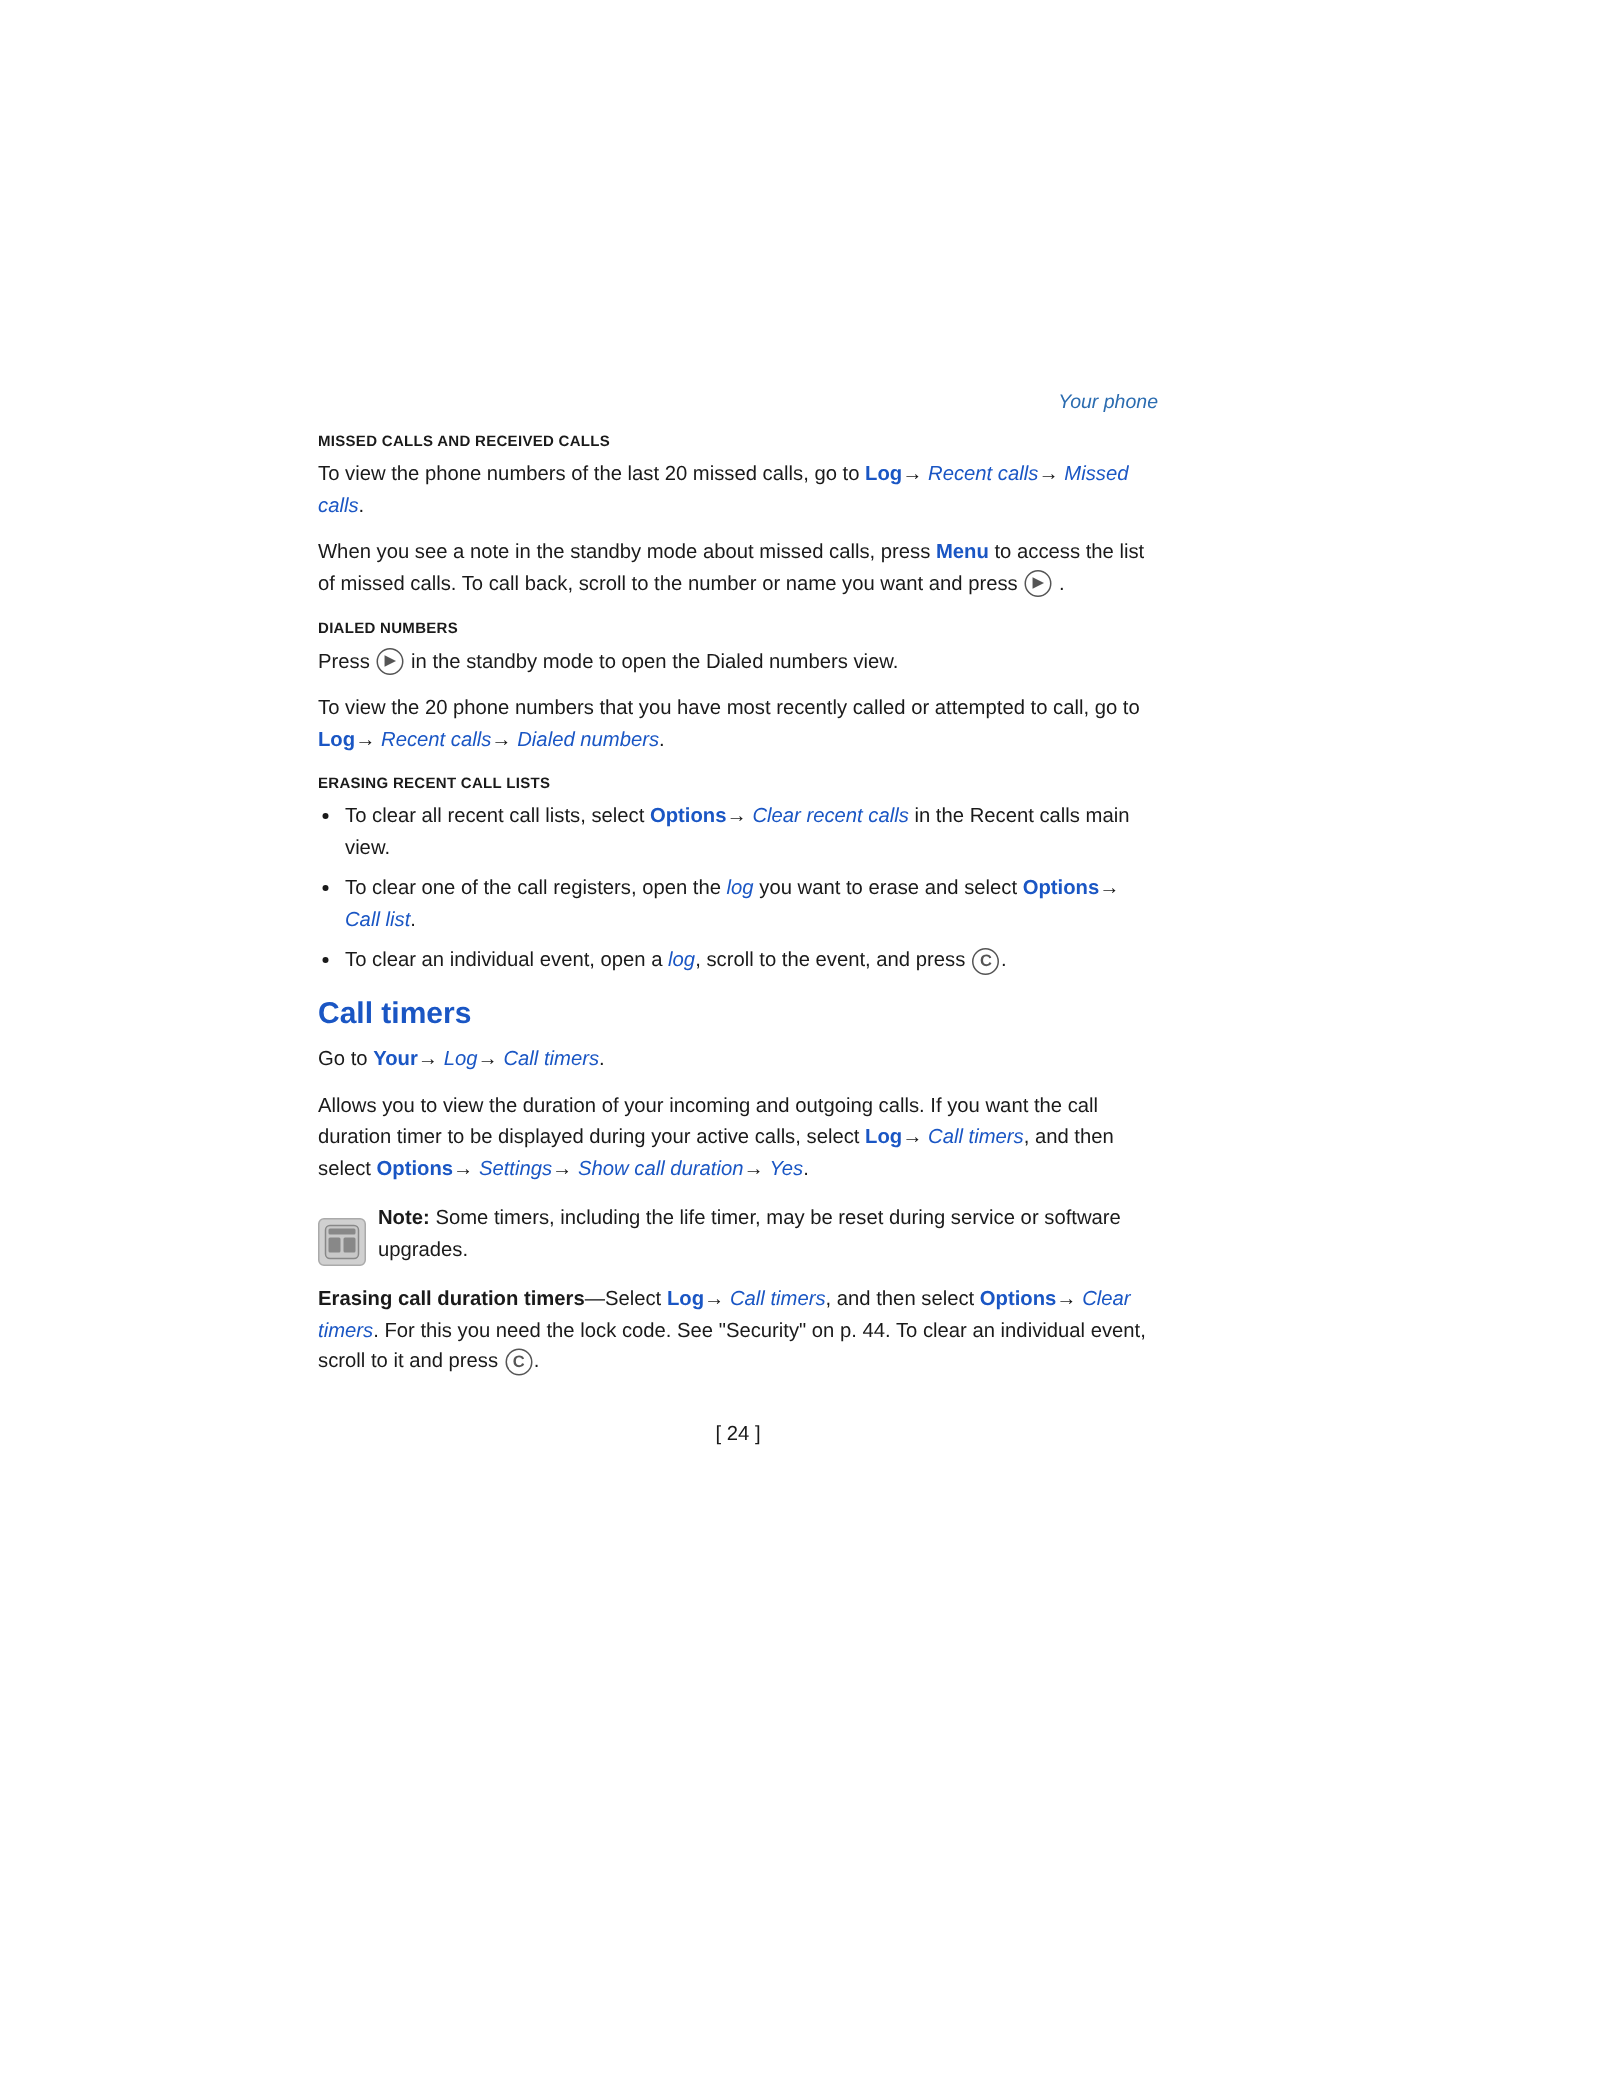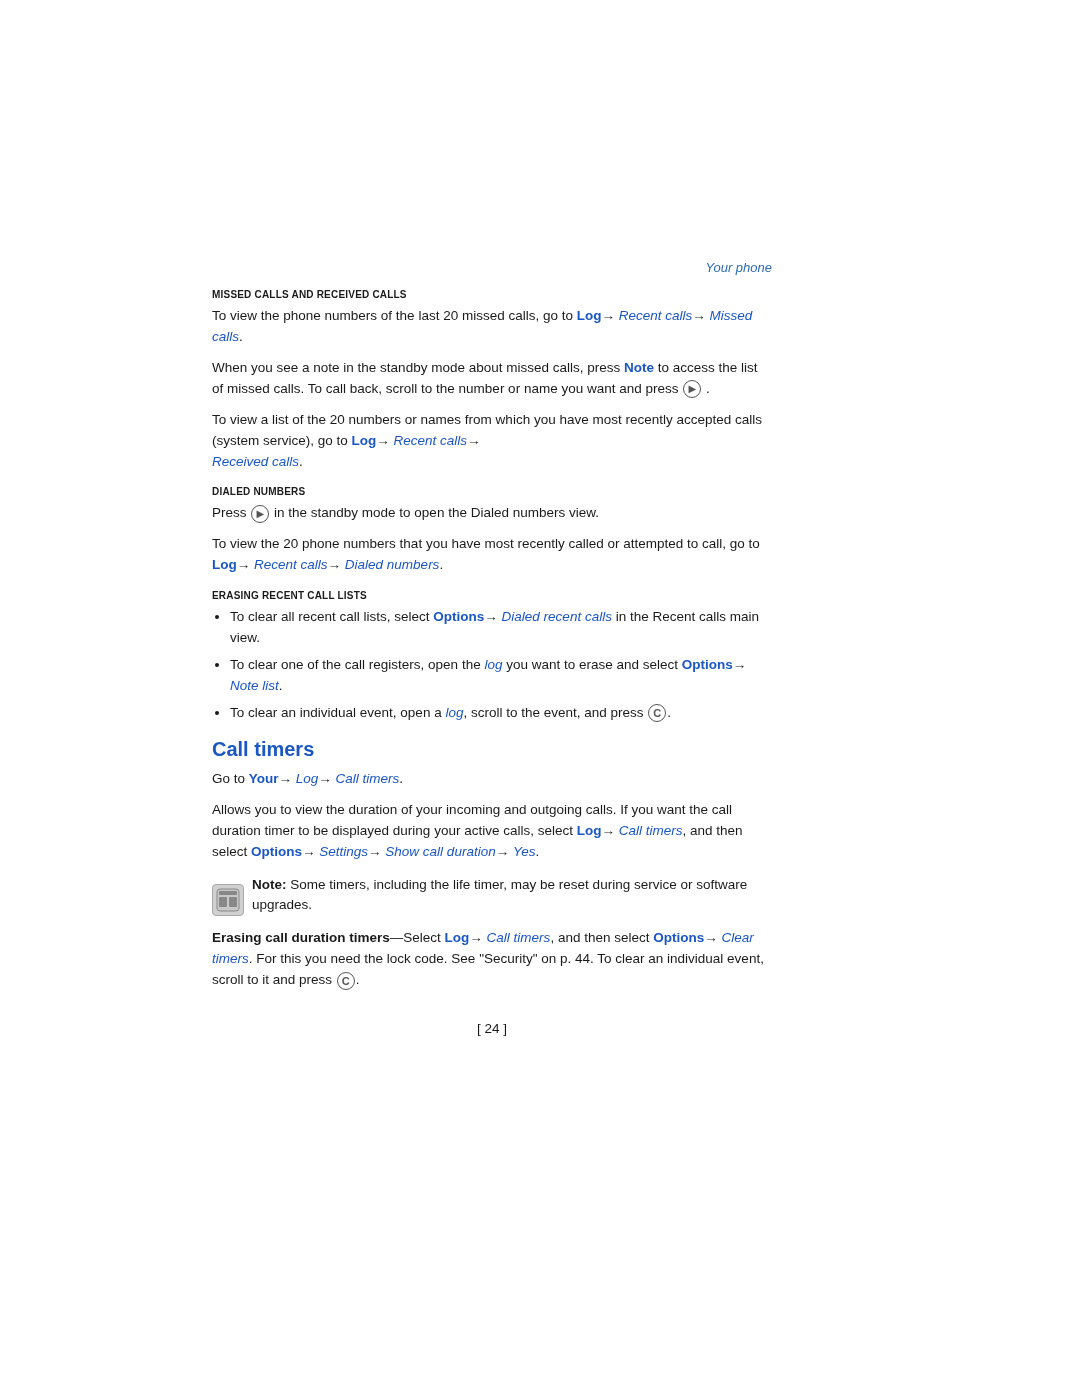--- a/index.html
+++ b/index.html
@@ -153,24 +153,21 @@
     </div>
 
     <div class="section-block">
       <div class="section-heading">
         <span>MISSED CALLS AND RECEIVED CALLS</span>
       </div>
       <p class="body-text">
         To view the phone numbers of the last 20 missed calls, go to <span class="link-blue">Log</span>→ <span class="link-italic-blue">Recent calls</span>→ <span class="link-italic-blue">Missed calls</span>.
       </p>
       <p class="body-text">
-        When you see a note in the standby mode about missed calls, press <span class="link-blue">Note</span> to access the list of missed calls. To call back, scroll to the number or name you want and press <span class="phone-icon-inline">▶</span> .
-      </p>
-      <p class="body-text">
-        To view a list of the 20 numbers or names from which you have most recently accepted calls (system service), go to <span class="link-blue">Log</span>→ <span class="link-italic-blue">Recent calls</span>→<br><span class="link-italic-blue">Received calls</span>.
+        When you see a note in the standby mode about missed calls, press <span class="link-blue">Menu</span> to access the list of missed calls. To call back, scroll to the number or name you want and press <span class="phone-icon-inline">▶</span> .
       </p>
     </div>
 
     <div class="section-block">
       <div class="section-heading">
         <span>DIALED NUMBERS</span>
       </div>
       <p class="body-text">
         Press <span class="phone-icon-inline">▶</span> in the standby mode to open the Dialed numbers view.
       </p>
@@ -178,24 +175,24 @@
         To view the 20 phone numbers that you have most recently called or attempted to call, go to <span class="link-blue">Log</span>→ <span class="link-italic-blue">Recent calls</span>→ <span class="link-italic-blue">Dialed numbers</span>.
       </p>
     </div>
 
     <div class="section-block">
       <div class="section-heading">
         <span>ERASING RECENT CALL LISTS</span>
       </div>
       <ul class="bullet-list">
         <li>
-          To clear all recent call lists, select <span class="link-blue">Options</span>→ <span class="link-italic-blue">Dialed recent calls</span> in the Recent calls main view.
+          To clear all recent call lists, select <span class="link-blue">Options</span>→ <span class="link-italic-blue">Clear recent calls</span> in the Recent calls main view.
         </li>
         <li>
-          To clear one of the call registers, open the <span class="link-italic-blue">log</span> you want to erase and select <span class="link-blue">Options</span>→ <span class="link-italic-blue">Note list</span>.
+          To clear one of the call registers, open the <span class="link-italic-blue">log</span> you want to erase and select <span class="link-blue">Options</span>→ <span class="link-italic-blue">Call list</span>.
         </li>
         <li>
           To clear an individual event, open a <span class="link-italic-blue">log</span>, scroll to the event, and press <span class="c-icon-inline">C</span>.
         </li>
       </ul>
     </div>
 
     <div class="section-block">
       <div class="call-timers-heading">
         <span>Call timers</span>

